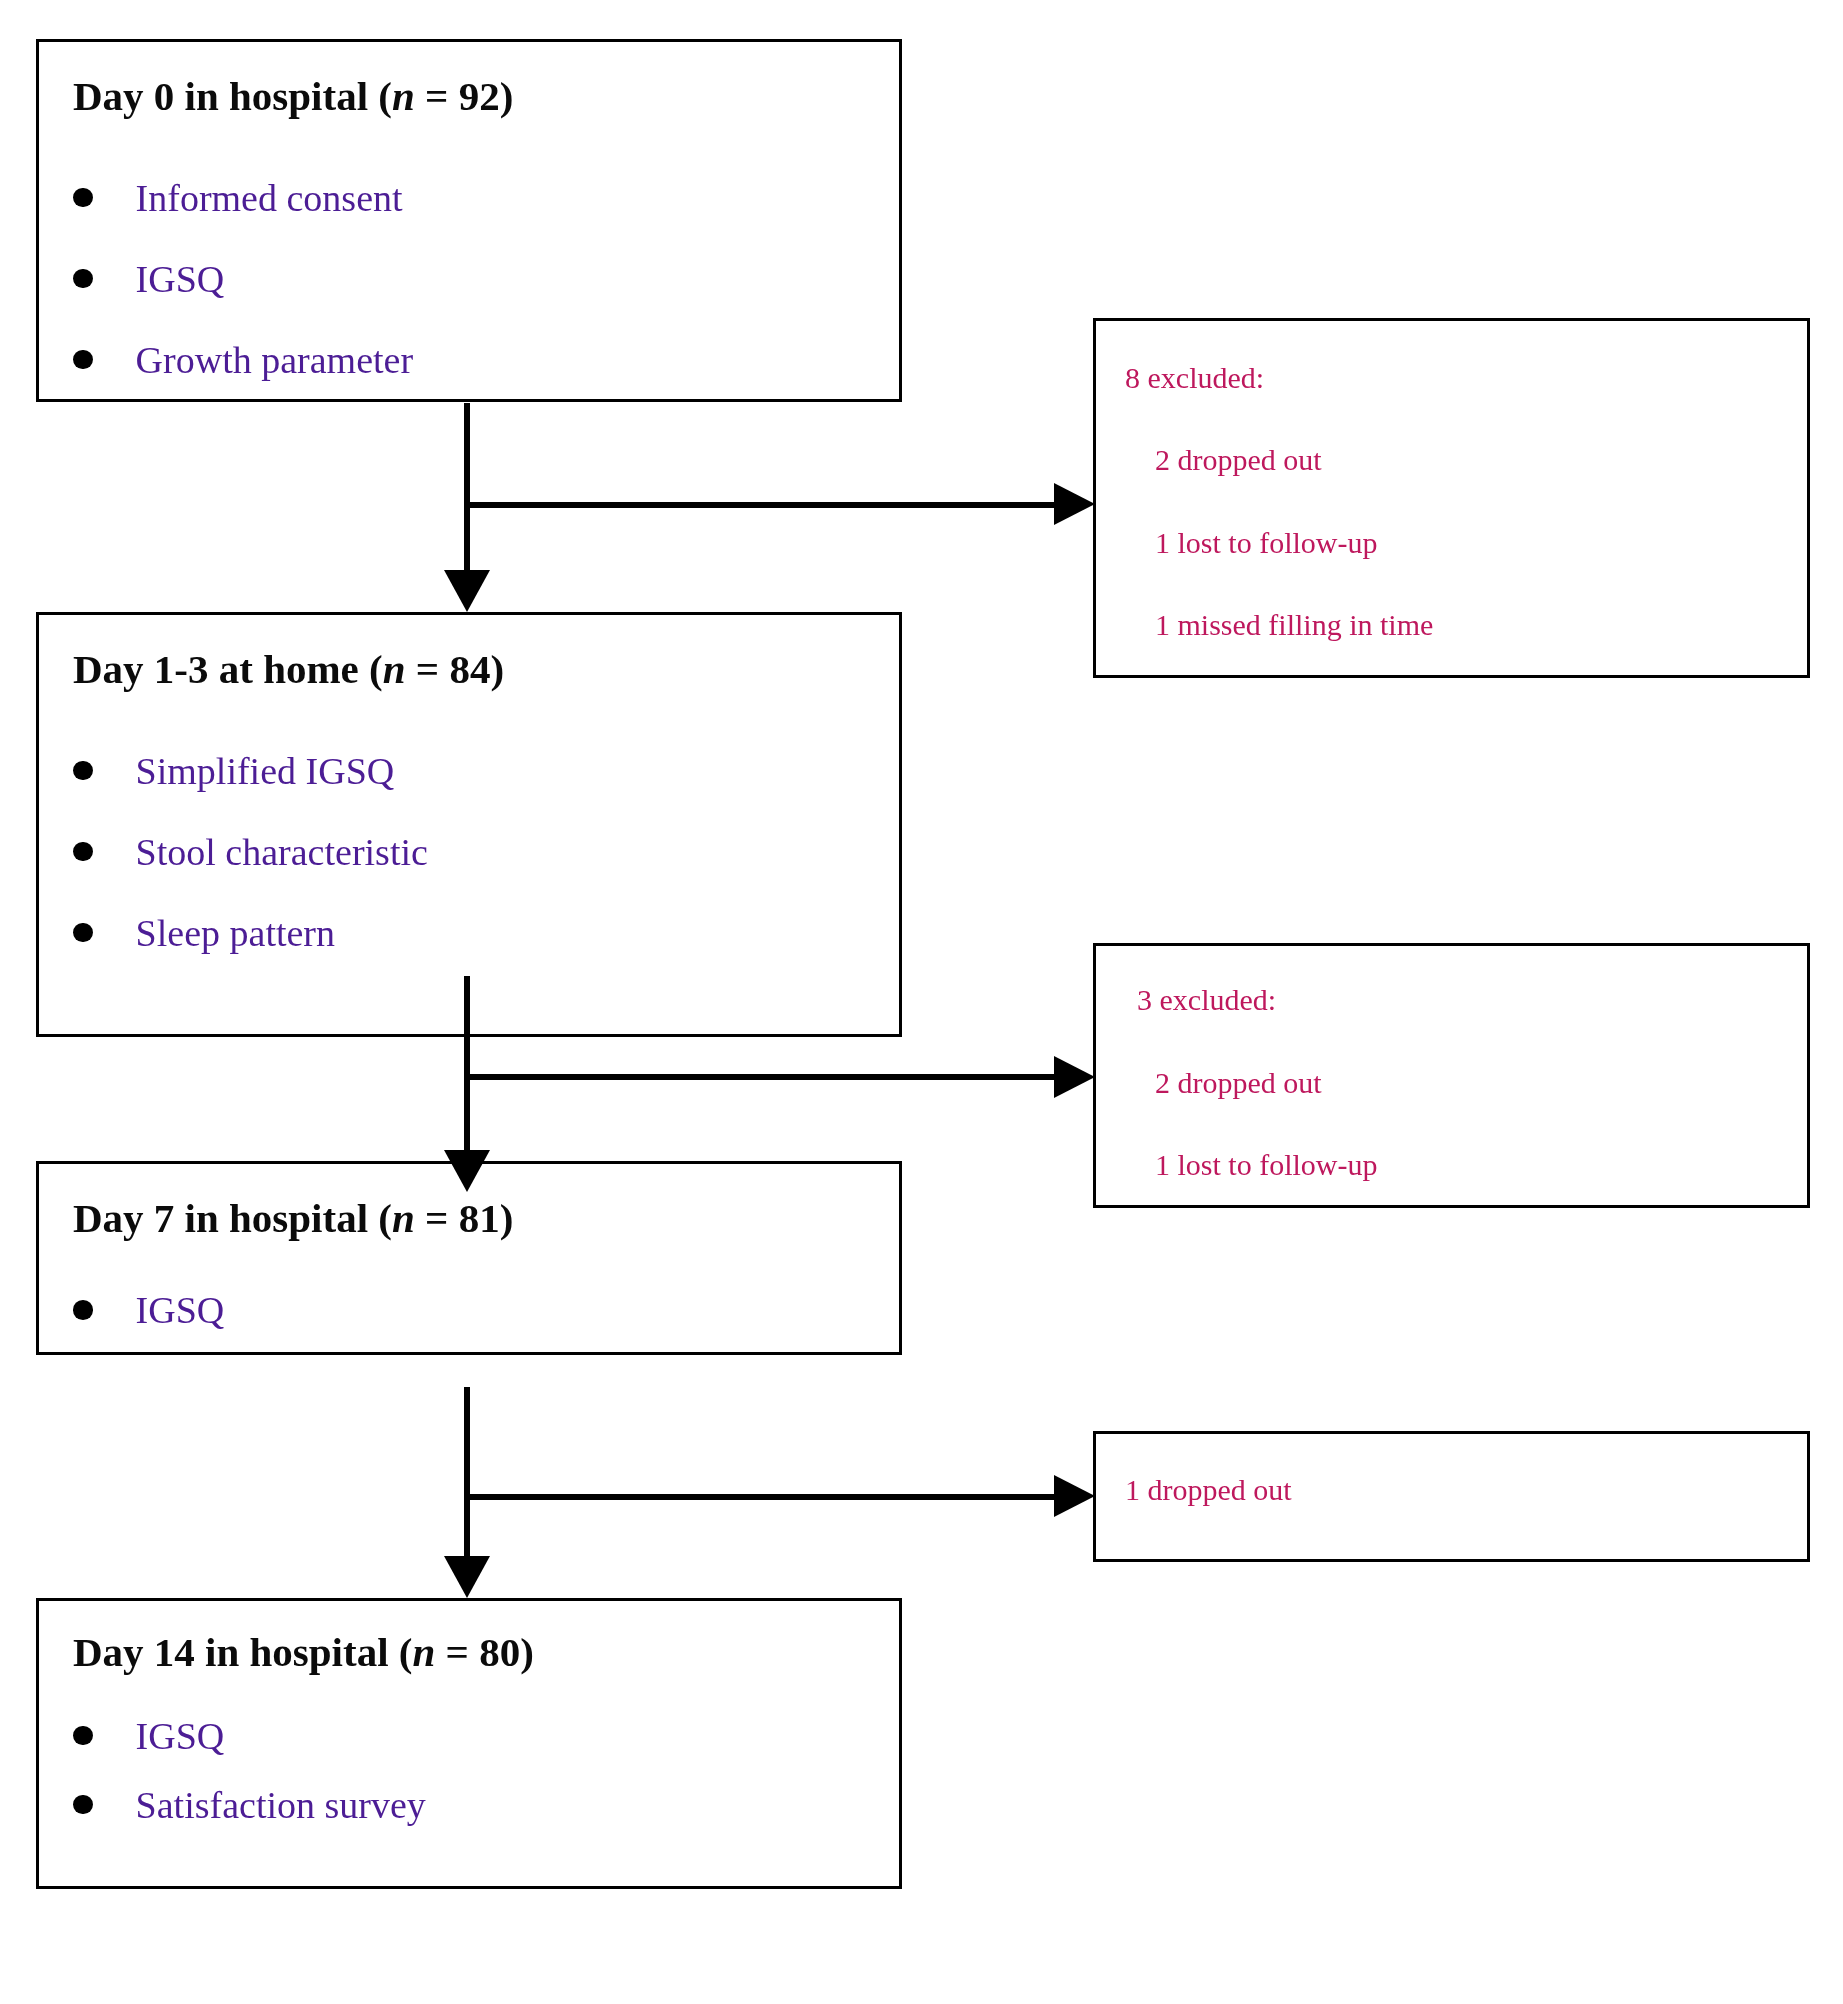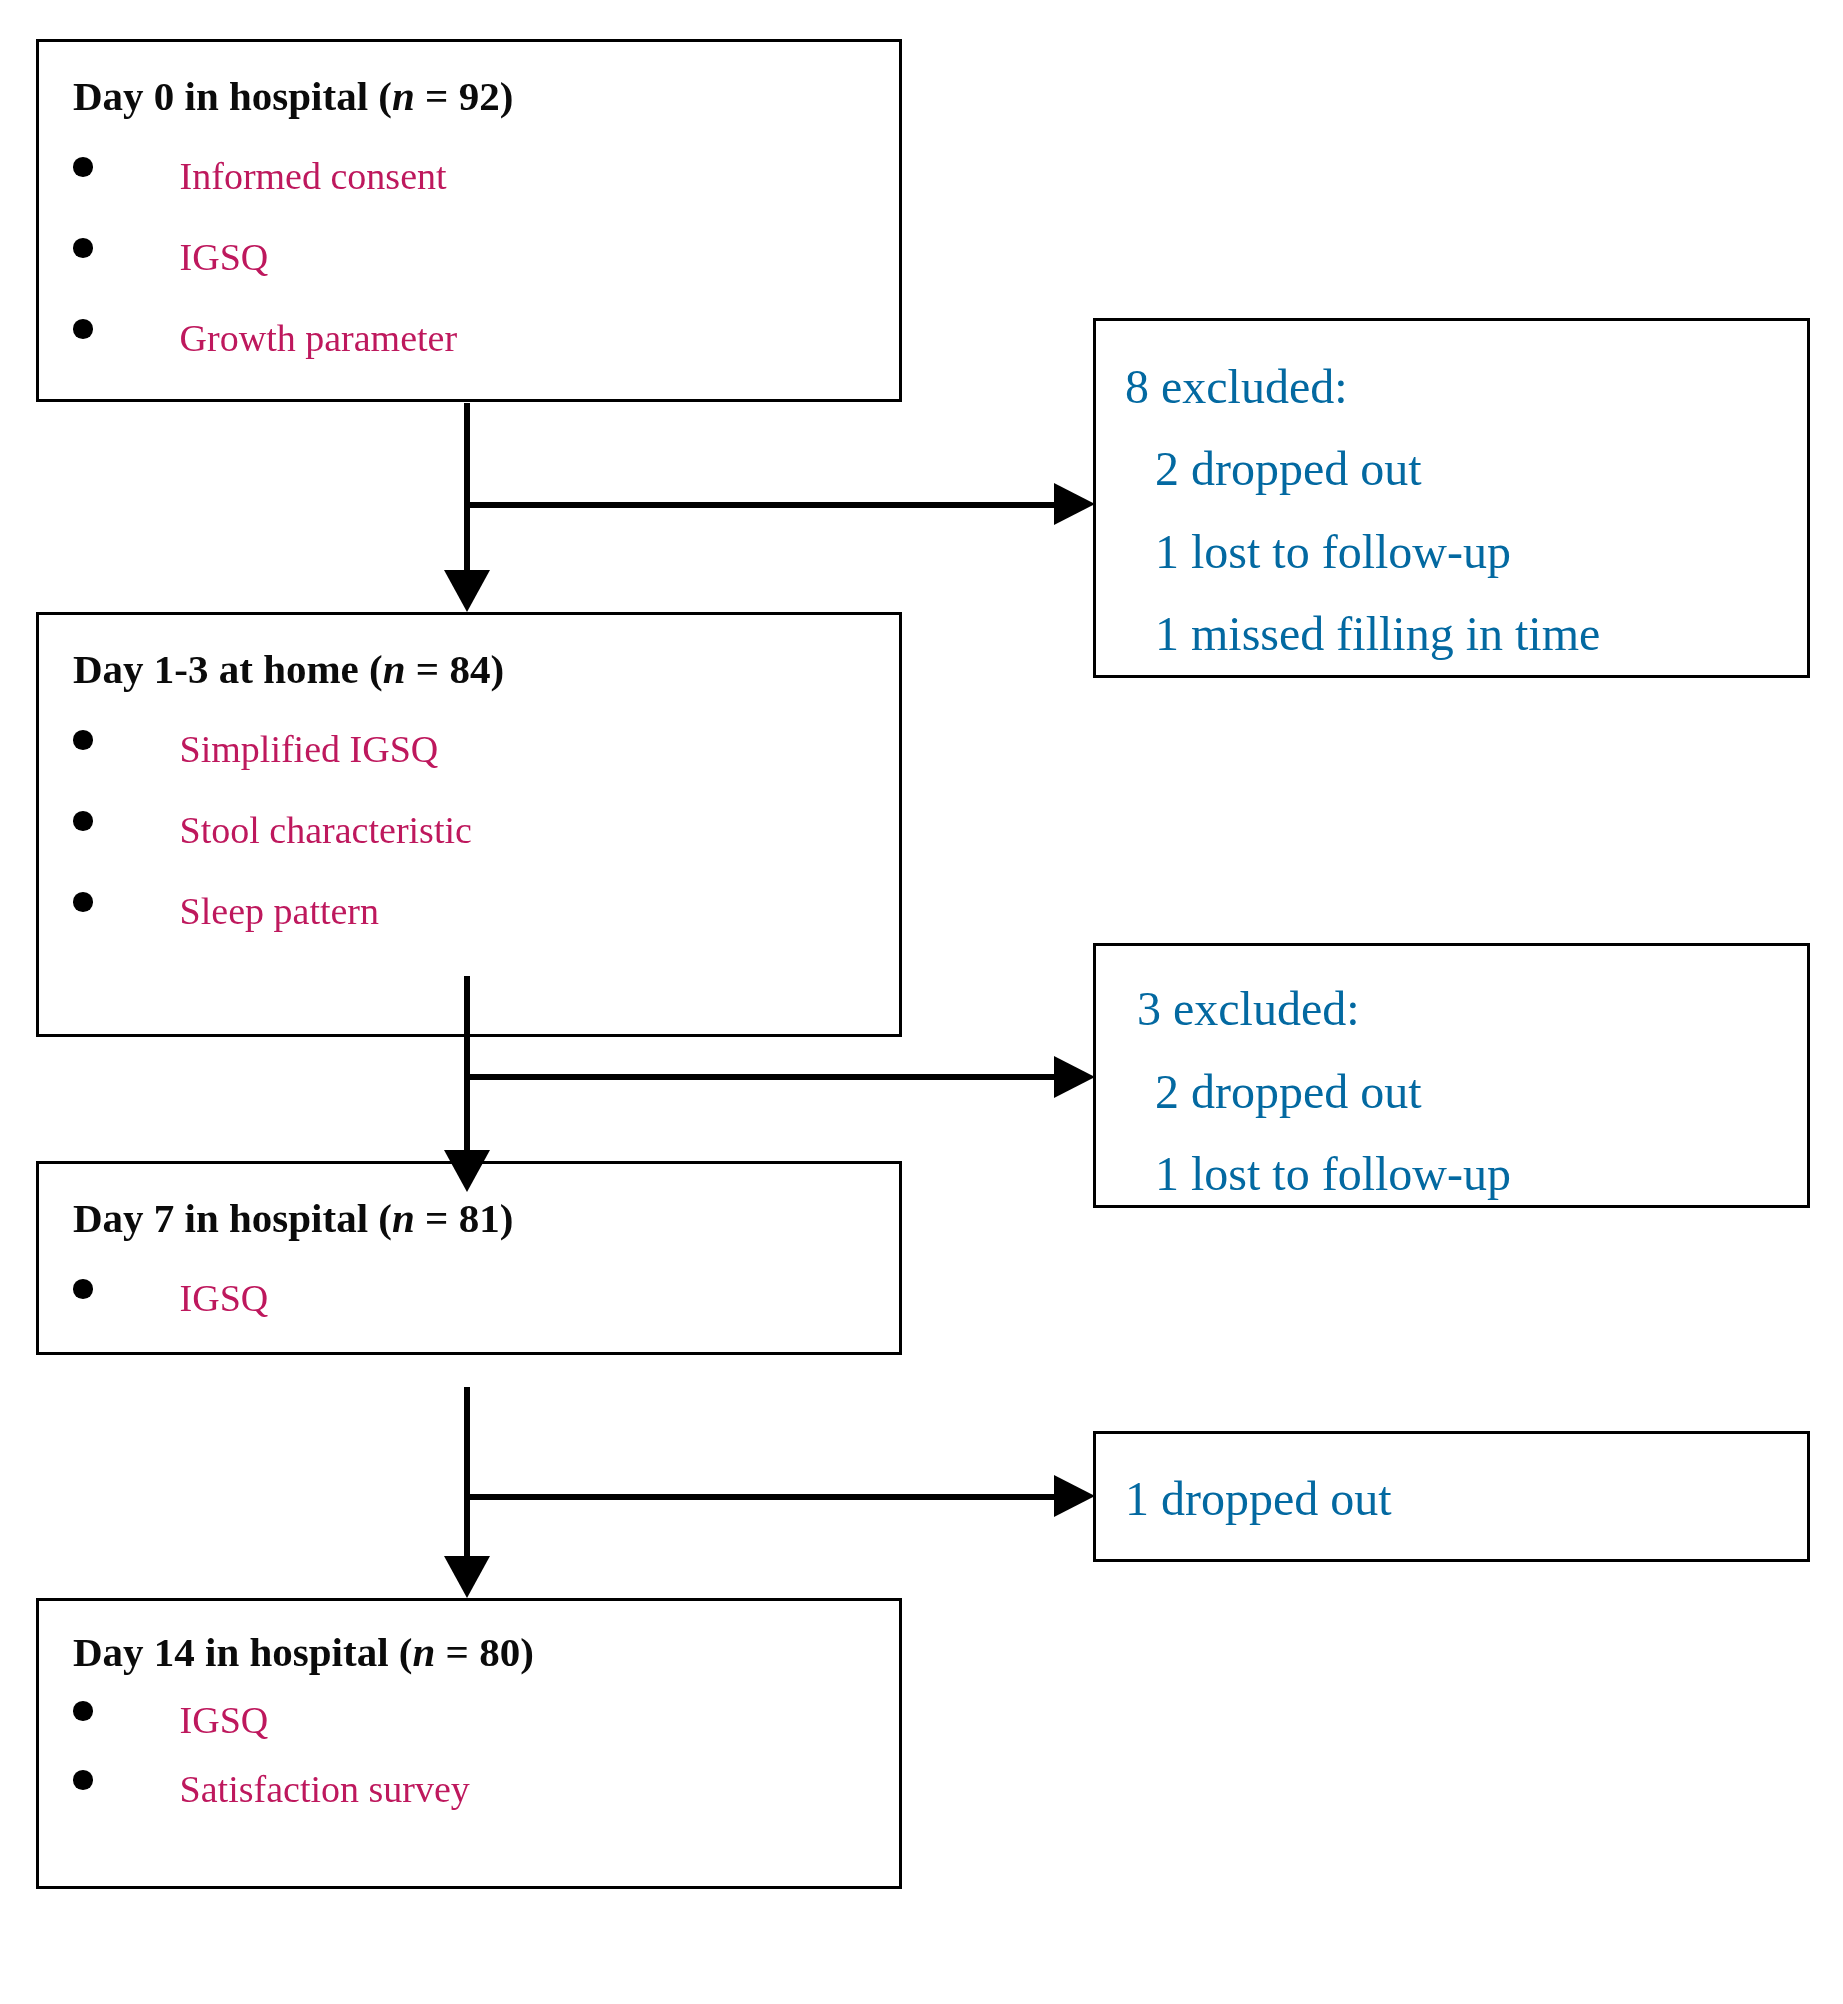--- a/index.html
+++ b/index.html
@@ -44,25 +44,24 @@
     font-weight: bold;
   }
 
   .bullet-list {
     list-style: none;
     margin: 0;
     padding: 0;
   }
   .bullet-row {
     display: flex;
-    align-items: flex-start;
+    align-items: center;
     font-size: 38px;
     line-height: 1.0;
-    color: #be185d;
-    gap: 44px;
+    color: #4c1d95;
   }
   .bullet-dot {
     display: inline-block;
     width: 19.6px;
     height: 19.6px;
     border-radius: 50%;
     background: #000000;
     flex: 0 0 auto;
     margin-right: 0;
   }
@@ -79,23 +78,23 @@
     background: #ffffff;
   }
   .excl-inner {
     position: absolute;
     left: 29px;
     right: 13px;
     top: 0;
     bottom: 0;
   }
   .excl-line {
-    font-size: 48px;
+    font-size: 30px;
     line-height: 1.0;
-    color: #0369a1;
+    color: #be185d;
     white-space: nowrap;
   }
   .excl-line.indent {
     padding-left: 30px;
   }
 
   
   .vline {
     position: absolute;
     width: 5.9px;

